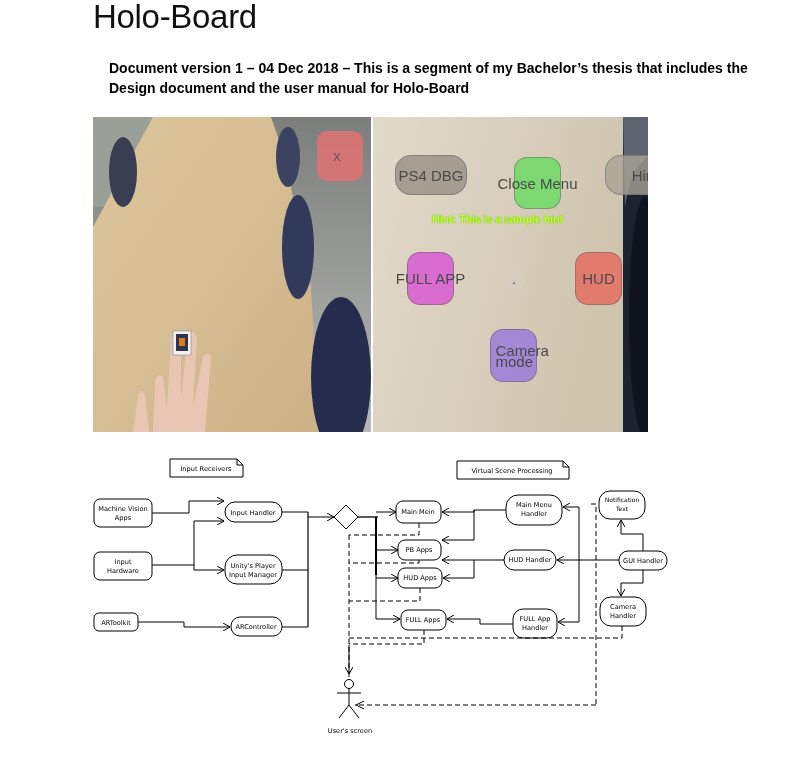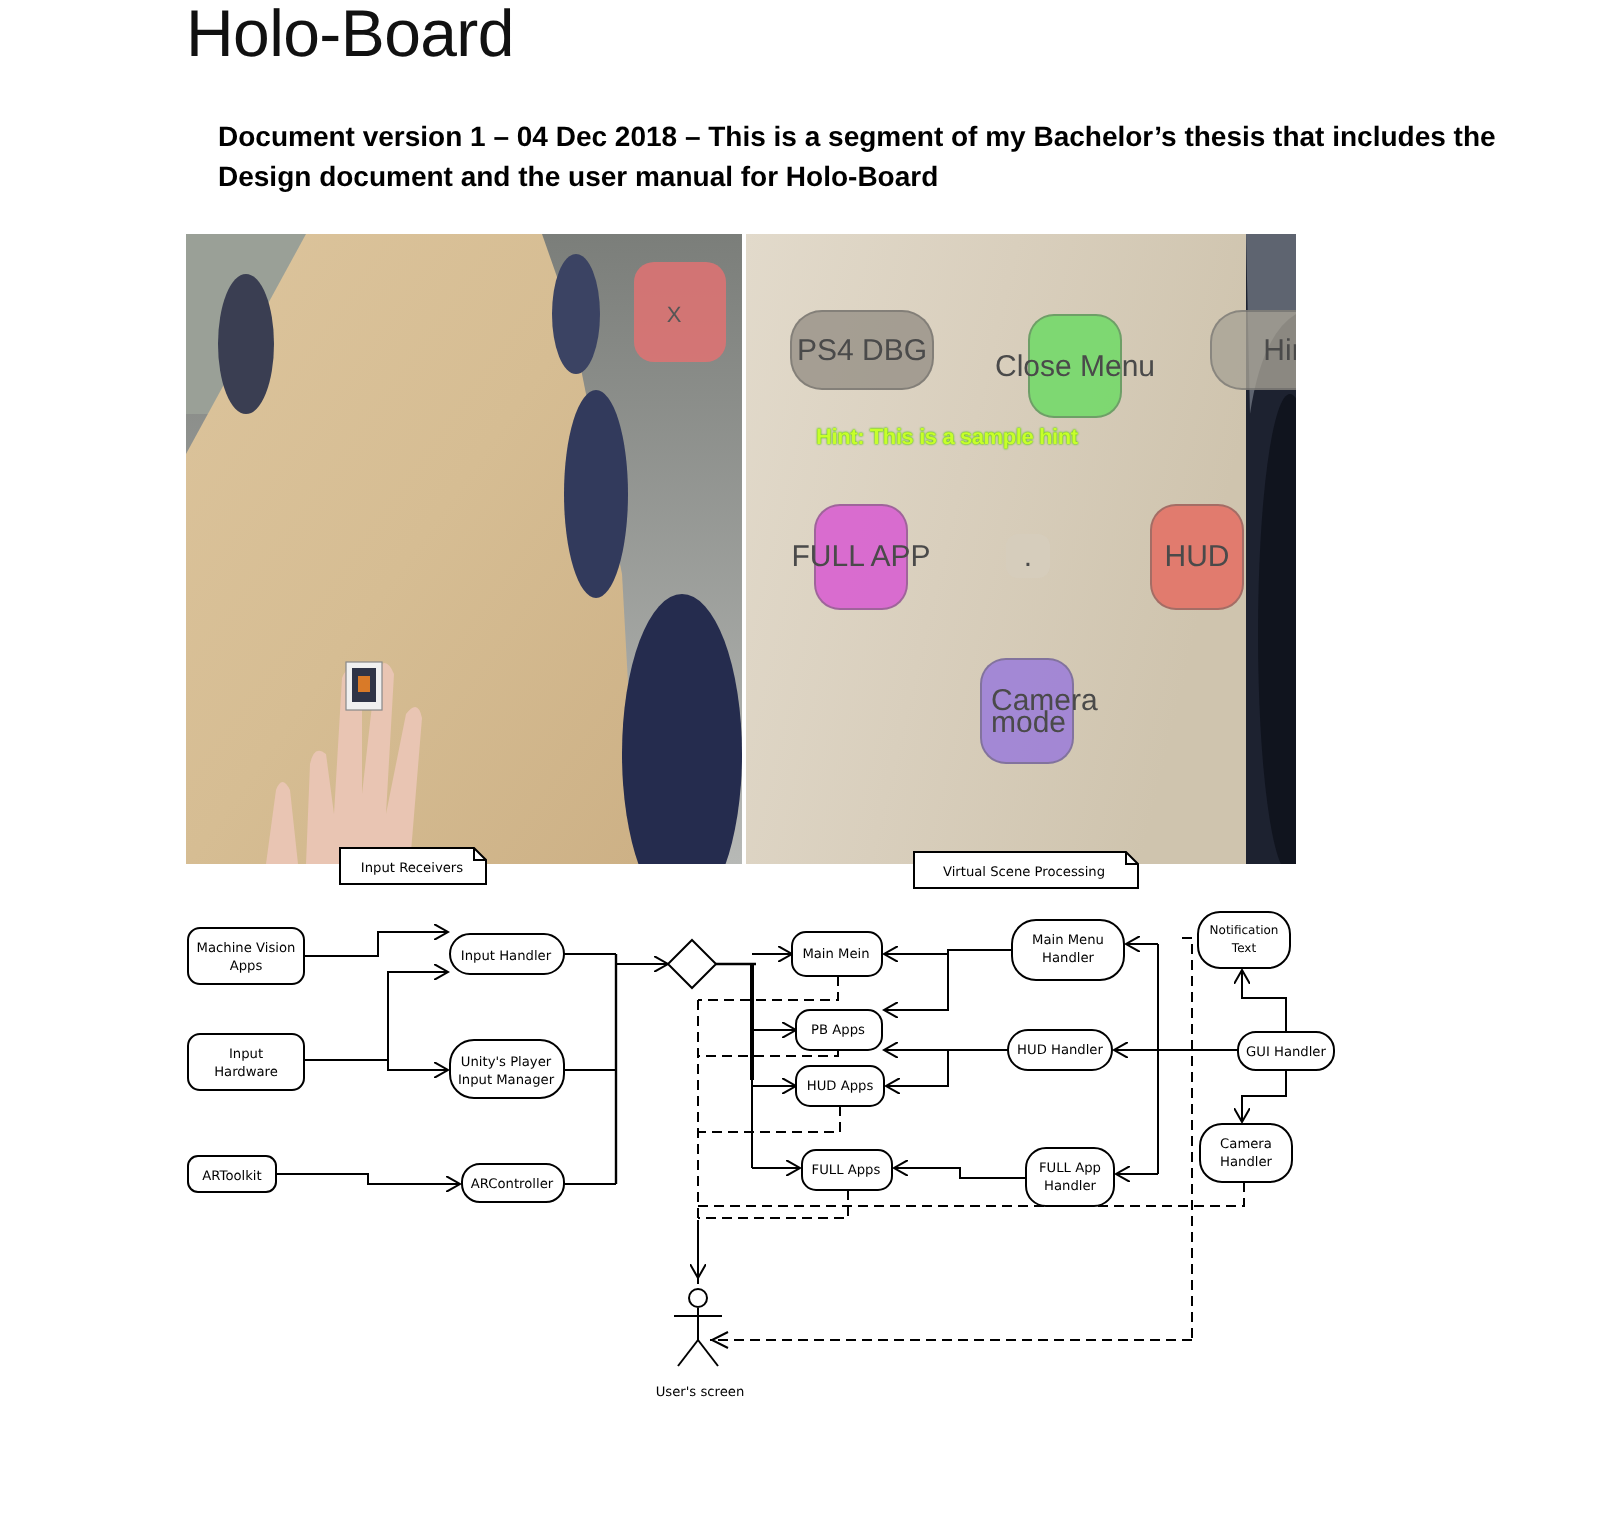--- a/index.html
+++ b/index.html
@@ -3,22 +3,22 @@
   <meta charset="utf-8">
   <style>
     html, body { margin: 0; padding: 0; background: #ffffff; }
     body { width: 803px; height: 764px; position: relative; overflow: hidden; font-family: "Liberation Sans", sans-serif; color: #000; }
     .title { position: absolute; left: 93px; top: -2px; font-size: 33px; font-weight: normal; letter-spacing: -0.3px; font-family: "Liberation Sans", sans-serif; color: #111; }
     .subtitle { position: absolute; left: 93px; top: 58px; width: 640px; font-size: 14px; font-weight: bold; line-height: 20px; font-family: "Liberation Sans", sans-serif; margin-left: 16px; }
     .photo { position: absolute; top: 117px; height: 315px; overflow: hidden; }
     .photo-left { left: 93px; width: 278px; background: linear-gradient(90deg, #5b6058 0%, #8a8c84 10%, #c9b08a 12%, #d8bf96 40%, #d3b98f 60%, #c8ad83 66%, #6f6f72 70%, #2b3356 80%, #a4a6a3 92%, #8c8e8c 100%); }
     .photo-right { left: 373px; width: 275px; background: linear-gradient(90deg, #ddd4c4 0%, #d9d0bf 40%, #cfc5b1 85%, #2a2f3a 88%, #1b1f2b 100%); }
     .ui-btn { position: absolute; display: flex; align-items: center; justify-content: center; text-align: center; font-size: 15px; color: #4a4a4a; border: 1.5px solid rgba(90,90,90,0.45); border-radius: 13px; box-sizing: border-box; line-height: 11px; }
-    .hint-text { position: absolute; left: 408px; top: 213px; font-size: 11px; font-weight: bold; color: #c7ff2a; text-shadow: 0 0 1px #5cc01a, 0 0 1px #5cc01a; white-space: nowrap; letter-spacing: -0.2px; }
-    .diagram { position: absolute; left: 85px; top: 420px; width: 640px; height: 290px; }
+    .hint-text { position: absolute; left: 432px; top: 213px; font-size: 11px; font-weight: bold; color: #c7ff2a; text-shadow: 0 0 1px #5cc01a, 0 0 1px #5cc01a; white-space: nowrap; letter-spacing: -0.2px; }
+    .diagram { position: absolute; left: 85px; top: 455px; width: 640px; height: 290px; }
     .diagram svg text { font-family: "DejaVu Sans", sans-serif; }
   </style>
 </head>
 <body>
 
 <div class="title">Holo-Board</div>
 <div class="subtitle">Document version 1 – 04 Dec 2018 – This is a segment of my Bachelor’s thesis that includes the Design document and the user manual for Holo-Board</div>
 
 <div class="photo photo-left">
   <svg width="278" height="315" viewBox="0 0 278 315">

